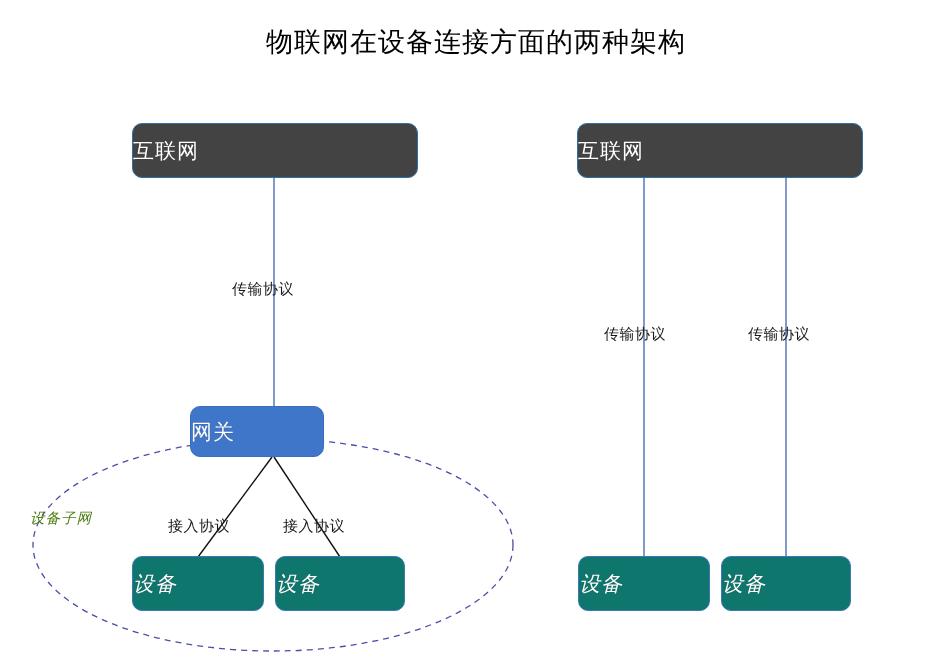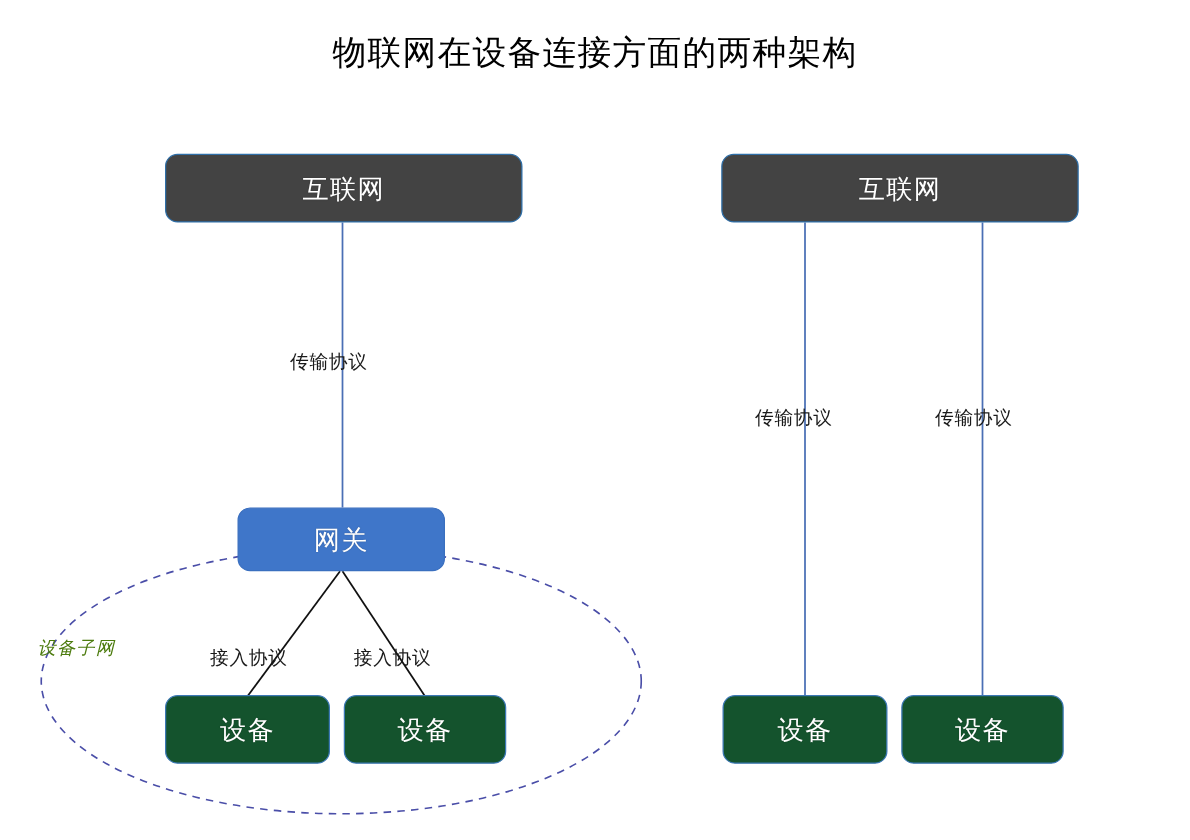--- a/index.html
+++ b/index.html
@@ -32,37 +32,38 @@
     letter-spacing: 1px;
     font-weight: 400;
   }
   .node {
     position: absolute;
     box-sizing: border-box;
     border-radius: 10px;
     border: 1.6px solid #2b6ca3;
     display: flex;
     align-items: center;
-    justify-content: center;
+    justify-content: flex-start;
     color: #ffffff;
     font-size: 21px;
     letter-spacing: 1px;
     text-shadow: 0 0 1px rgba(0,0,0,0.35);
   }
   .node.internet {
     background: #434343;
     border-color: #2f6fa8;
   }
   .node.gateway {
     background: #3f76c9;
     border-color: #3a6fbf;
   }
   .node.device {
-    background: #14532d;
+    background: #0f766e;
     border-color: #3c78b5;
+    font-style: italic;
   }
   .edge-label {
     position: absolute;
     font-size: 15px;
     color: #1a1a1a;
     letter-spacing: 0.5px;
     white-space: nowrap;
   }
   .zone-label {
     position: absolute;
@@ -90,21 +91,21 @@
 
   <line x1="786" y1="178" x2="786" y2="557" stroke="#4a6fb5" stroke-width="1.4"></line>
 </svg>
 
 <div class="page-title">物联网在设备连接方面的两种架构</div>
 
 <div class="node internet" style="left:132px; top:123px; width:286px; height:55px;">
   <span>互联网</span>
 </div>
 
-<div class="node gateway" style="left:190px; top:406px; width:166px; height:51px;">
+<div class="node gateway" style="left:190px; top:406px; width:134px; height:51px;">
   <span>网关</span>
 </div>
 
 <div class="node device" style="left:132px; top:556px; width:132px; height:55px;">
   <span>设备</span>
 </div>
 
 <div class="node device" style="left:275px; top:556px; width:130px; height:55px;">
   <span>设备</span>
 </div>

